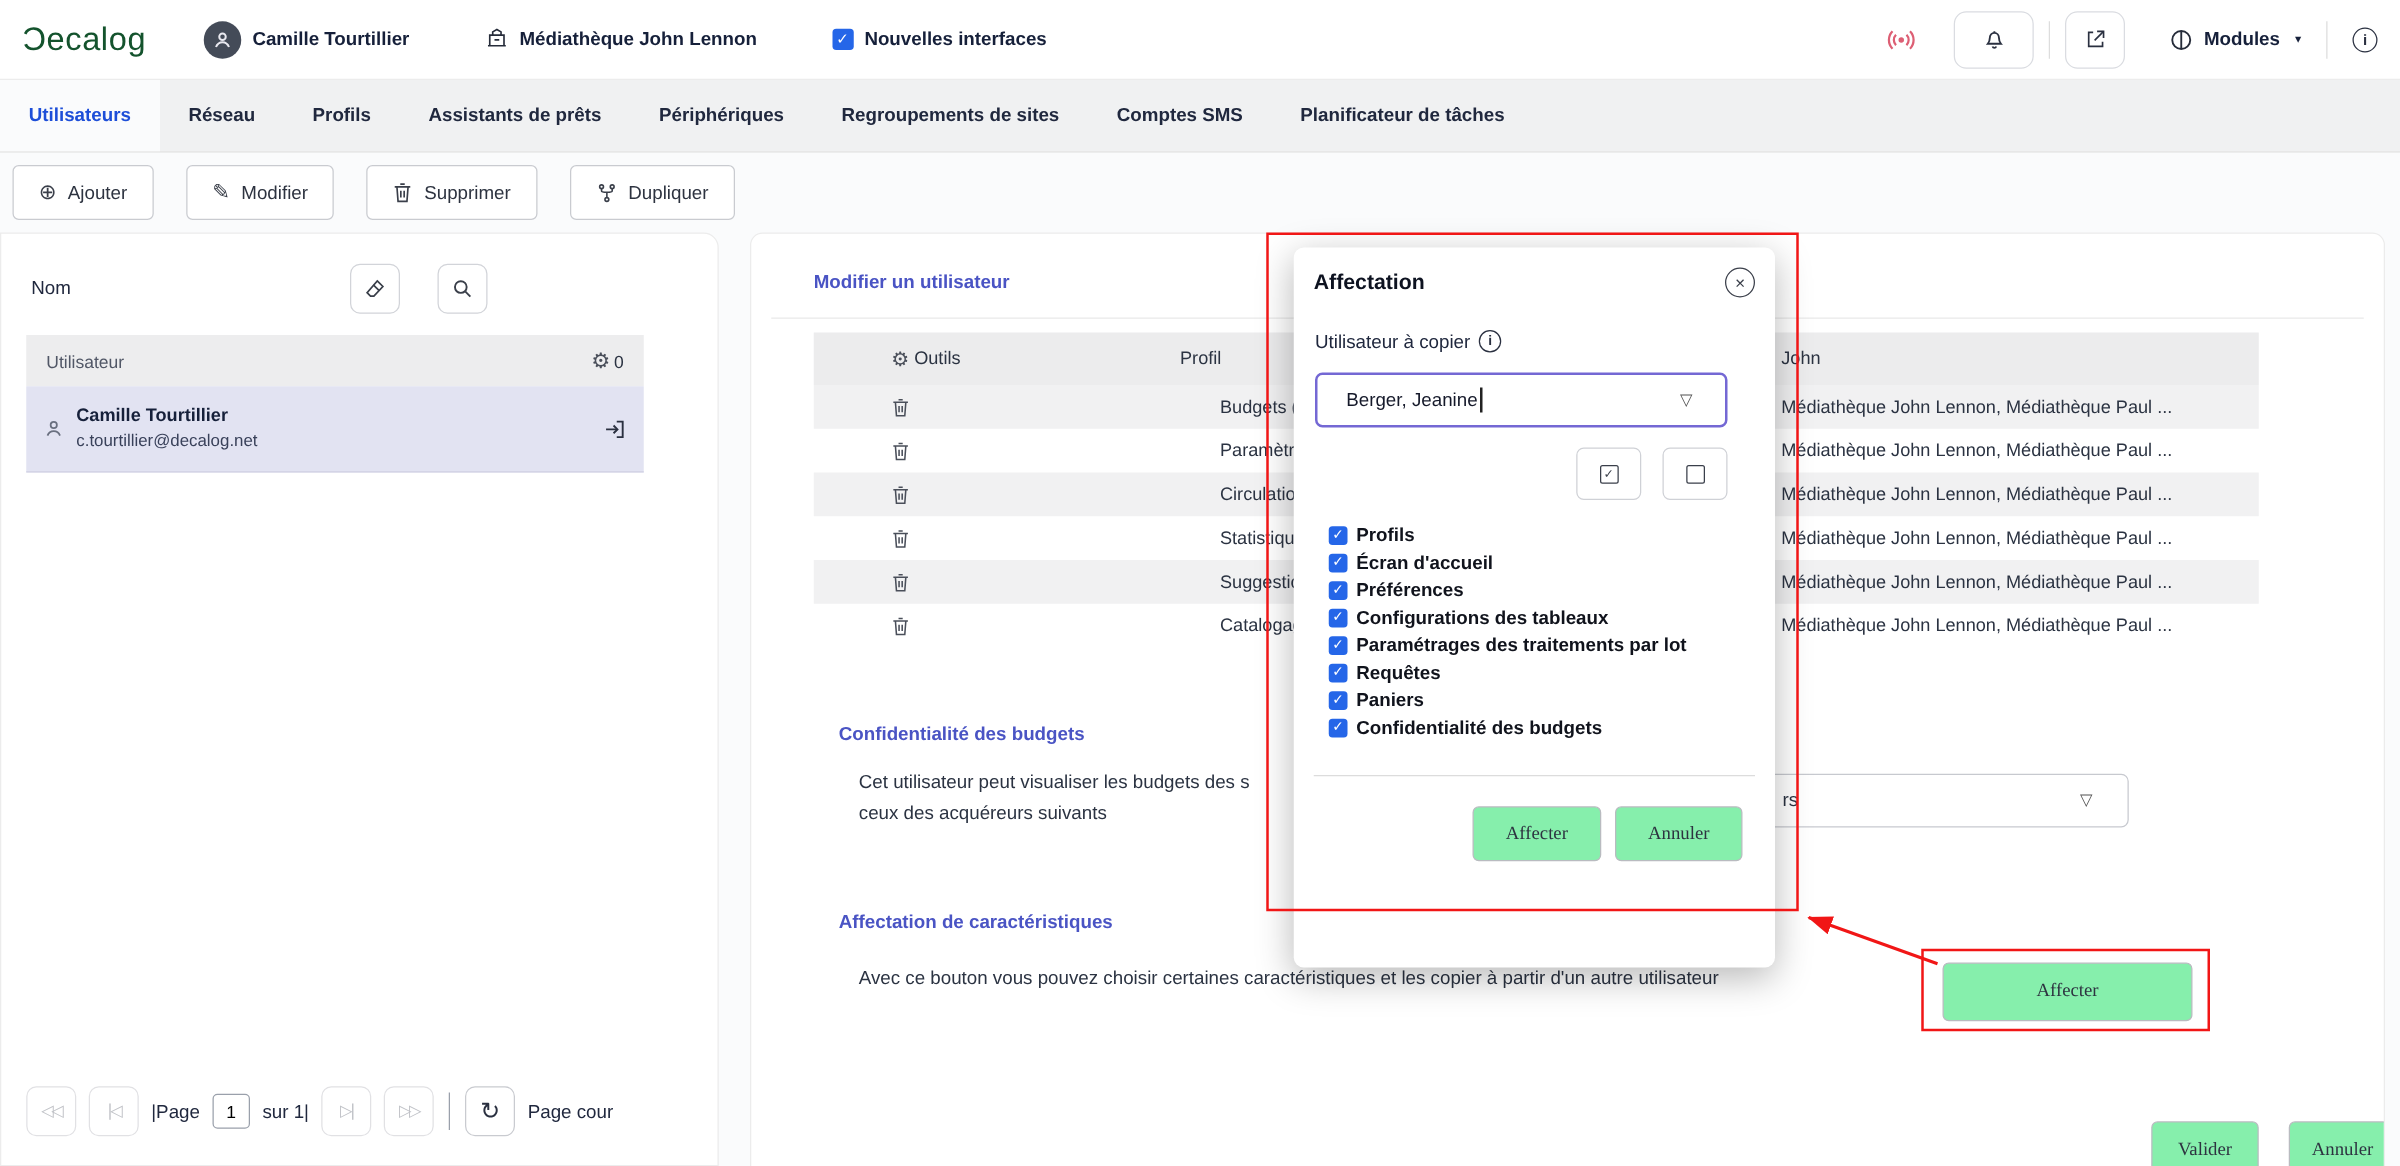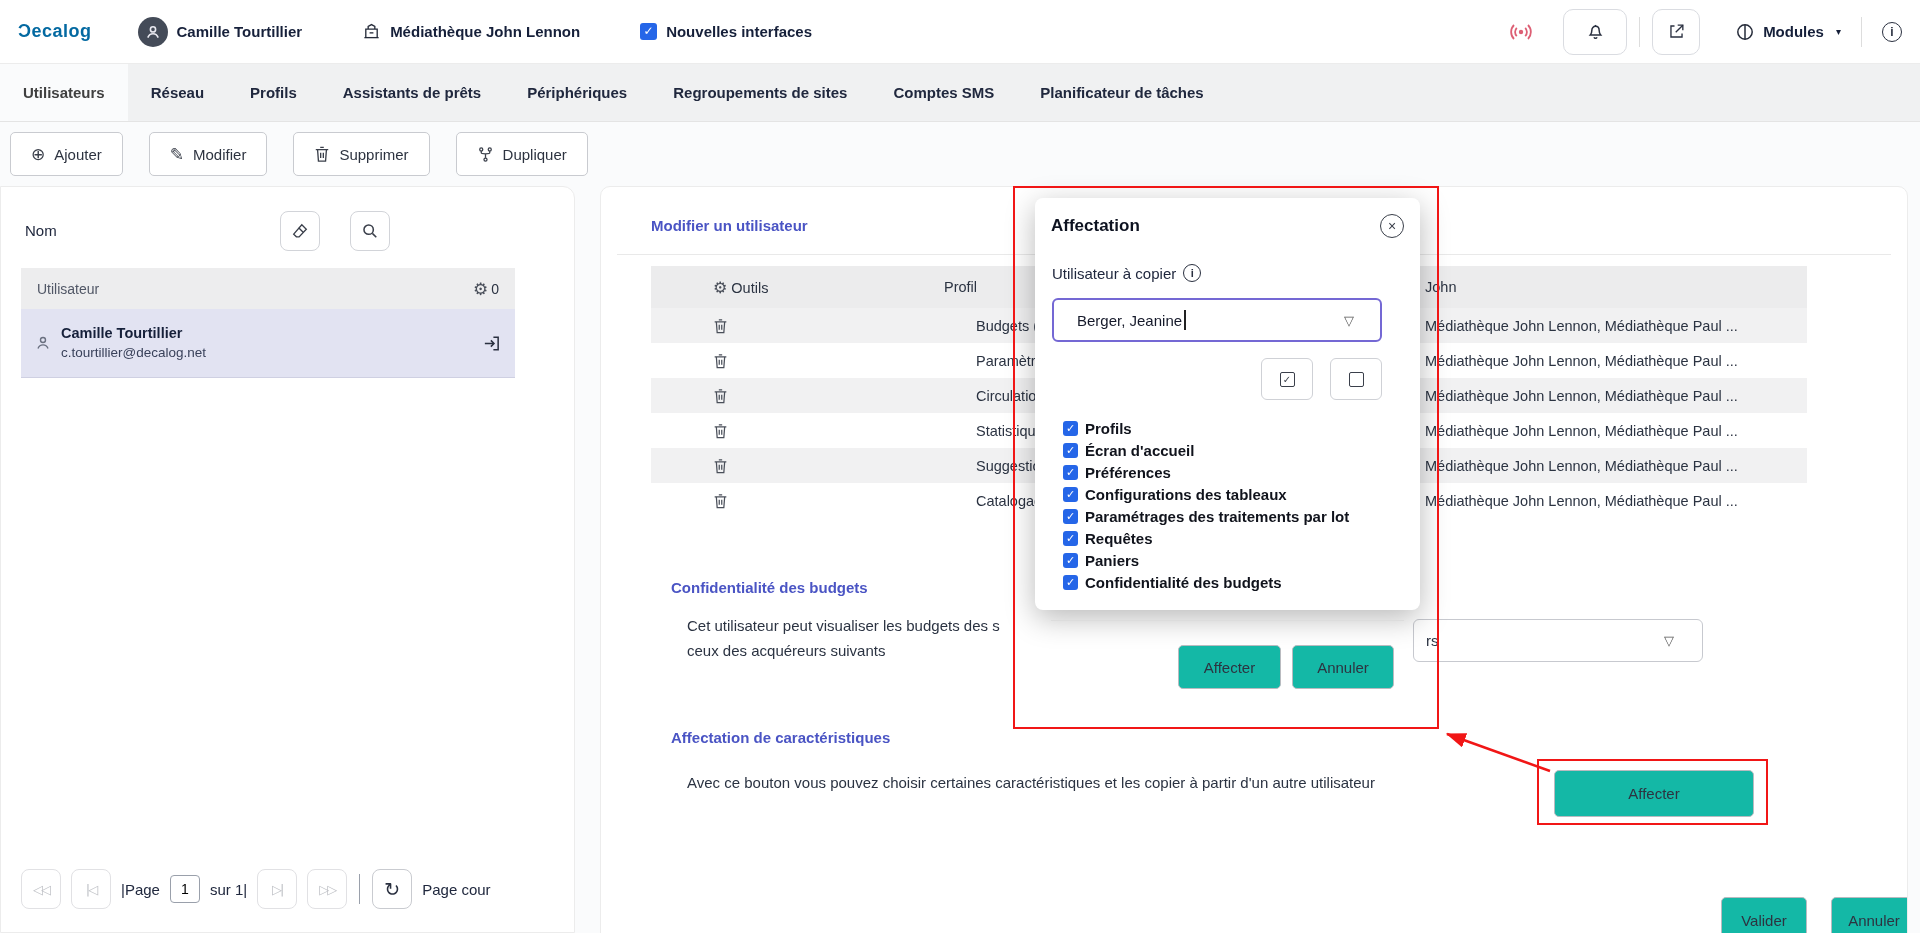--- a/index.html
+++ b/index.html
@@ -4,37 +4,37 @@
 <title>Decalog</title>
 <style>
   *{margin:0;padding:0;box-sizing:border-box}
   html,body{width:1920px;height:933px;overflow:hidden;background:#fafbfc;
     font-family:"Liberation Sans","DejaVu Sans",sans-serif;color:#1c2437}
   .glyph{font-family:"DejaVu Sans","Liberation Sans",sans-serif}
 
   
   .topbar{position:absolute;top:0;left:0;right:0;height:64px;background:#fff;
     border-bottom:1px solid #ececec;display:flex;align-items:center;padding:0 18px;z-index:6}
-  .logo{font-size:18px;font-weight:700;color:#0369a1;letter-spacing:.5px}
+  .logo{font-size:26px;font-weight:400;color:#14532d;letter-spacing:.5px}
   .tb-group{display:flex;align-items:center;gap:9px;font-weight:700;font-size:15px;color:#16203a}
   .avatar{width:30px;height:30px;border-radius:50%;background:#444b58;display:flex;align-items:center;justify-content:center;flex:none}
   .cb{width:17px;height:17px;border-radius:3px;background:#2566e8;position:relative;flex:none;display:inline-block}
   .cb::after{content:"✓";position:absolute;inset:0;color:#fff;font-size:12px;line-height:17px;text-align:center;font-weight:700}
   .iconbtn{width:64px;height:46px;border:1px solid #dadce1;border-radius:10px;background:#fff;
     display:flex;align-items:center;justify-content:center;cursor:pointer}
   .vsep{width:1px;height:30px;background:#ddd;margin:0 12px}
   .circle-i{width:20px;height:20px;border:1.6px solid #2a3040;border-radius:50%;display:inline-flex;
     align-items:center;justify-content:center;font-size:12px;font-weight:700;color:#2a3040}
   .caret{font-size:10px;color:#16203a;margin-left:3px}
 
   
   .tabbar{position:absolute;top:64px;left:0;right:0;height:58px;background:#f0f1f2;
     border-bottom:1px solid #e4e4e4;display:flex;z-index:5}
   .tab{padding:0 23px;display:flex;align-items:center;font-size:15px;font-weight:700;color:#20283e;cursor:pointer;white-space:nowrap}
-  .tab.active{background:#fafbfc;color:#404040}
+  .tab.active{background:#fafbfc;color:#1d4ed8}
 
   
   .toolbar{position:absolute;top:132px;left:10px;display:flex;gap:26px;z-index:4}
   .btn{height:44px;background:#fff;border:1px solid #c9cbd0;border-radius:5px;display:inline-flex;
     align-items:center;justify-content:center;gap:9px;font-size:15px;color:#2d3340;padding:0 20px;
     font-family:inherit;cursor:pointer}
   .btn .bicon{font-size:17px;color:#3a3f4a;line-height:1}
 
   
   .card{position:absolute;background:#fff;border:1px solid #ececec}
@@ -65,25 +65,25 @@
   .tbody .trow:nth-child(odd){background:#f1f1f2}
   .c-tools{position:absolute;left:62px;top:50%;transform:translateY(-50%);display:flex;align-items:center;gap:4px}
   .c-profil{position:absolute;left:293px;top:50%;transform:translateY(-50%);white-space:nowrap}
   .c-profil2{position:absolute;left:325px;top:50%;transform:translateY(-50%);white-space:nowrap}
   .c-site{position:absolute;left:774px;right:8px;top:50%;transform:translateY(-50%);white-space:nowrap;overflow:hidden}
   .trash{display:inline-flex;cursor:pointer}
   .sec-title{position:absolute;font-size:15px;font-weight:700;color:#4a54c4}
   .sec-text{position:absolute;font-size:15px;color:#2b3342;line-height:25px}
   .combo{position:absolute;border:1px solid #c7c9cf;border-radius:6px;background:#fff;display:flex;align-items:center;padding:0 12px;font-size:15px;color:#2b3342}
   .combo .dd{position:absolute;right:28px;font-size:13px;color:#555}
-  .outline-btn{background:#14b8a6;border:1px solid #b9bbc0;border-radius:5px;font-size:15px;color:#2d3340;
-    font-family:Liberation Sans, sans-serif;display:flex;align-items:center;justify-content:center;cursor:pointer}
-
-  
-  #modal{position:absolute;left:1035px;top:198px;width:385px;height:412px;background:#fff;border-radius:8px;
+  .outline-btn{background:#86efac;border:1px solid #b9bbc0;border-radius:5px;font-size:15px;color:#2d3340;
+    font-family:Liberation Serif, serif;display:flex;align-items:center;justify-content:center;cursor:pointer}
+
+  
+  #modal{position:absolute;left:1035px;top:198px;width:385px;height:576px;background:#fff;border-radius:8px;
     box-shadow:0 8px 30px rgba(0,0,0,.28);z-index:10}
   .modal-title{position:absolute;left:16px;top:18px;font-size:17px;font-weight:700;color:#0d1220}
   .modal-close{position:absolute;right:16px;top:16px;width:24px;height:24px;border:1.6px solid #3a3f4a;border-radius:50%;
     display:flex;align-items:center;justify-content:center;font-size:14px;color:#3a3f4a;cursor:pointer}
   .modal-label{position:absolute;left:17px;top:66px;font-size:15px;color:#20283e;display:flex;align-items:center;gap:7px}
   .modal-combo{position:absolute;left:17px;top:100px;width:330px;height:44px;border:2px solid #7468d4;border-radius:6px;
     display:flex;align-items:center;padding:0 23px;font-size:15px;color:#15192a}
   .caret-bar{display:inline-block;width:1.5px;height:20px;background:#222;margin-left:2px}
   .modal-combo .dd{position:absolute;right:26px;font-size:13px;color:#555}
   .minibtn{position:absolute;top:160px;width:52px;height:42px;border:1px solid #cfd1d6;border-radius:6px;background:#fff;

